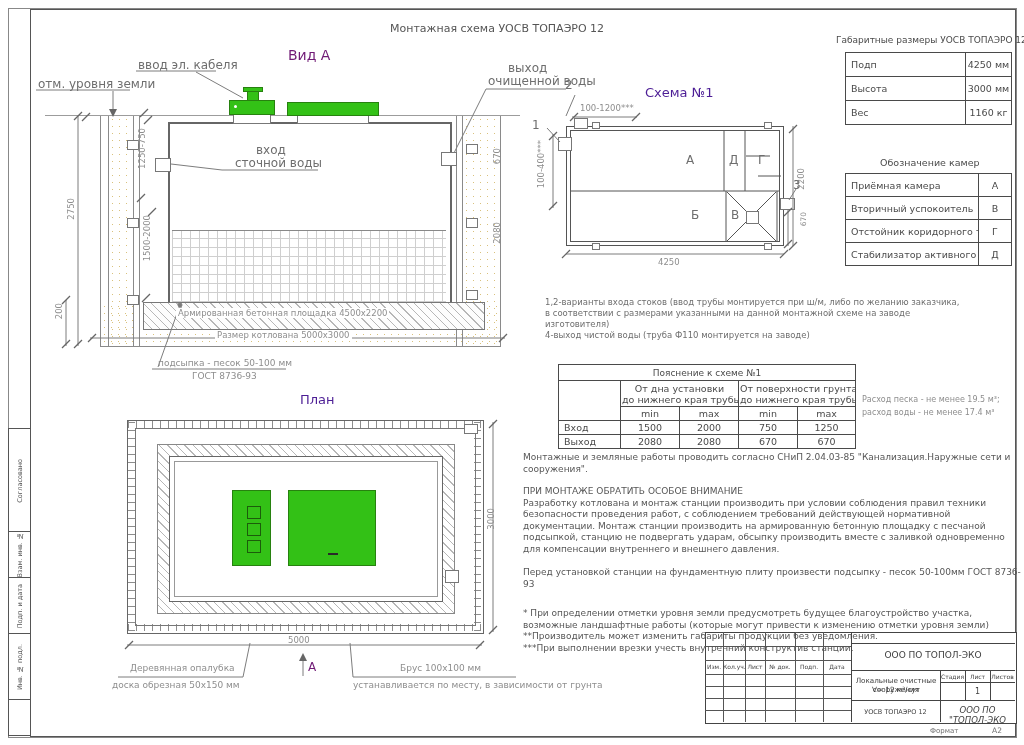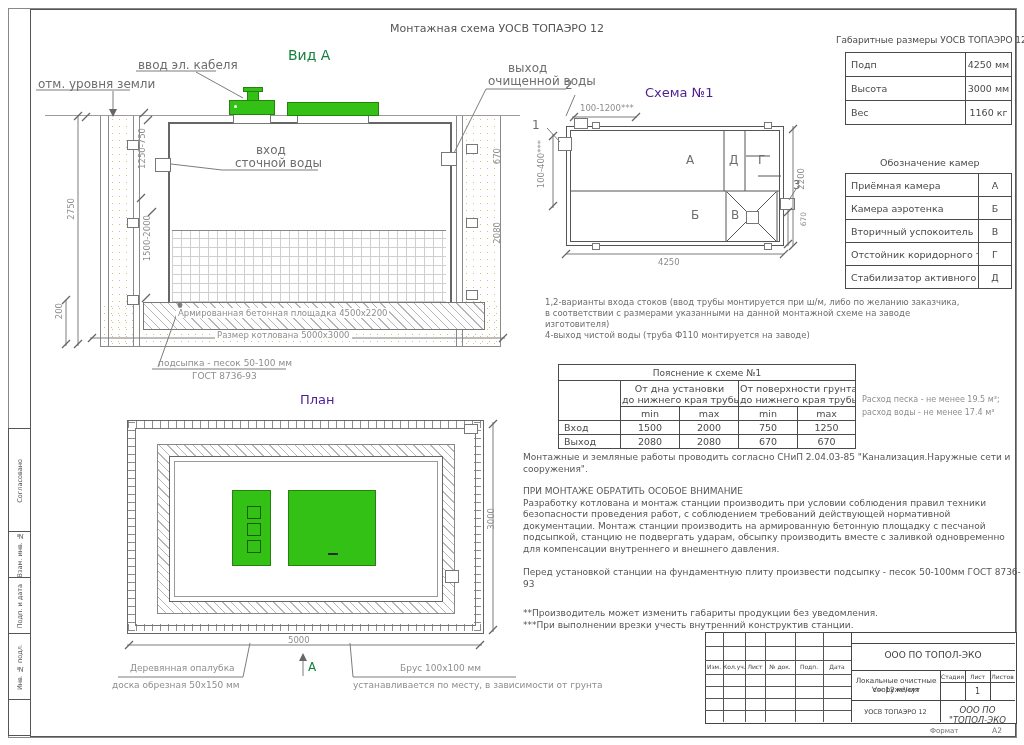--- a/index.html
+++ b/index.html
@@ -1,21 +1,21 @@
 <!DOCTYPE html>
 <html><head>
 <meta charset="utf-8">
 <style>
   html,body{margin:0;padding:0;background:#fff;}
   .sheet{position:relative;width:1024px;height:745px;background:#ffffff;
          font-family:"DejaVu Sans",sans-serif;overflow:hidden;color:#555;}
   .abs{position:absolute;}
   .lbl{position:absolute;white-space:nowrap;color:#6e6e6e;font-size:12px;line-height:10px;z-index:6;}
   .dimt{color:#8e8e8e;font-size:8.5px;}
-  .big{font-size:14px;color:#15803d;}
+  .big{font-size:14px;color:#701a75;}
   .mid{font-size:13px;color:#4c1d95;}
   .vt{writing-mode:vertical-rl;transform:rotate(180deg);}
   .line{position:absolute;background:#9c9c9c;z-index:1;}
   .wall{position:absolute;background:#8a8a8a;z-index:1;}
   .box{position:absolute;border:1px solid #777;background:#fff;z-index:3;}
   .greenfill{background:#33c116;border:1px solid #27810f;}
   .sand{position:absolute;background-image:radial-gradient(#d9c17c 0.8px, transparent 1px);
         background-size:7px 7px;z-index:0;}
   .hatch{background-image:repeating-linear-gradient(45deg, transparent 0 5px, #b7b7b7 5px 6px);}
   .gridtex{background-image:repeating-linear-gradient(0deg,#cfcfcf 0 1px,transparent 1px 9px),
@@ -191,24 +191,20 @@
     <colgroup>
         <col style="width:133px">
         <col style="width:33px">
       </colgroup>
     <tbody>
         <tr style="height:23px">
           <td class="cl">Приёмная камера</td>
           <td class="cc">А</td>
         </tr>
     <tr style="height:23px">
-          <td class="cl">Камера аэротенка</td>
-          <td class="cc">Б</td>
-        </tr>
-    <tr style="height:23px">
           <td class="cl">Вторичный успокоитель</td>
           <td class="cc">В</td>
         </tr>
     <tr style="height:23px">
           <td class="cl">Отстойник коридорного типа</td>
           <td class="cc">Г</td>
         </tr>
     <tr style="height:23px">
           <td class="cl">Стабилизатор активного ила</td>
           <td class="cc">Д</td>
@@ -263,20 +259,21 @@
     </table>
 
   <div class="lbl dimt" style="left:862px;top:395px;font-size:8px;">Расход песка - не менее 19.5 м³;</div>
   <div class="lbl dimt" style="left:862px;top:408px;font-size:8px;">расход воды - не менее  17.4 м³</div>
 
   <div class="notes">
     <p style="margin-bottom:11px;">Монтажные и земляные работы проводить согласно СНиП 2.04.03-85 "Канализация.Наружные сети и сооружения".</p>
     <p>ПРИ МОНТАЖЕ ОБРАТИТЬ ОСОБОЕ ВНИМАНИЕ</p>
     <p style="margin-bottom:12px;">Разработку котлована и монтаж станции производить при условии соблюдения правил техники безопасности проведения работ, с соблюдением требований действующей нормативной документации. Монтаж станции производить на армированную бетонную площадку с песчаной подсыпкой, станцию не подвергать ударам, обсыпку производить вместе с заливкой одновременно для компенсации внутреннего и внешнего давления.</p>
     <p style="margin-bottom:18px;">Перед установкой станции на фундаментную плиту произвести подсыпку - песок 50-100мм ГОСТ 8736-93</p>
+    <p>* При определении отметки уровня земли предусмотреть будущее благоустройство участка, возможные ландшафтные работы (которые могут привести к изменению отметки уровня земли)</p>
     <p>**Производитель может изменить габариты продукции без уведомления.</p>
     <p>***При выполнении врезки учесть внутренний конструктив станции.</p>
   </div>
 
   <div class="lbl mid" style="left:300px;top:395px;">План</div>
   <div class="abs" style="left:127px;top:420px;width:355px;height:212px;border:1px solid #666;background:#fff;z-index:1;"></div>
   <div class="tickH" style="left:128px;top:421px;width:353px;height:7px;"></div>
   <div class="tickH" style="left:128px;top:624px;width:353px;height:7px;"></div>
   <div class="tickV" style="left:128px;top:421px;width:7px;height:210px;"></div>
   <div class="tickV" style="left:474px;top:421px;width:7px;height:210px;"></div>

